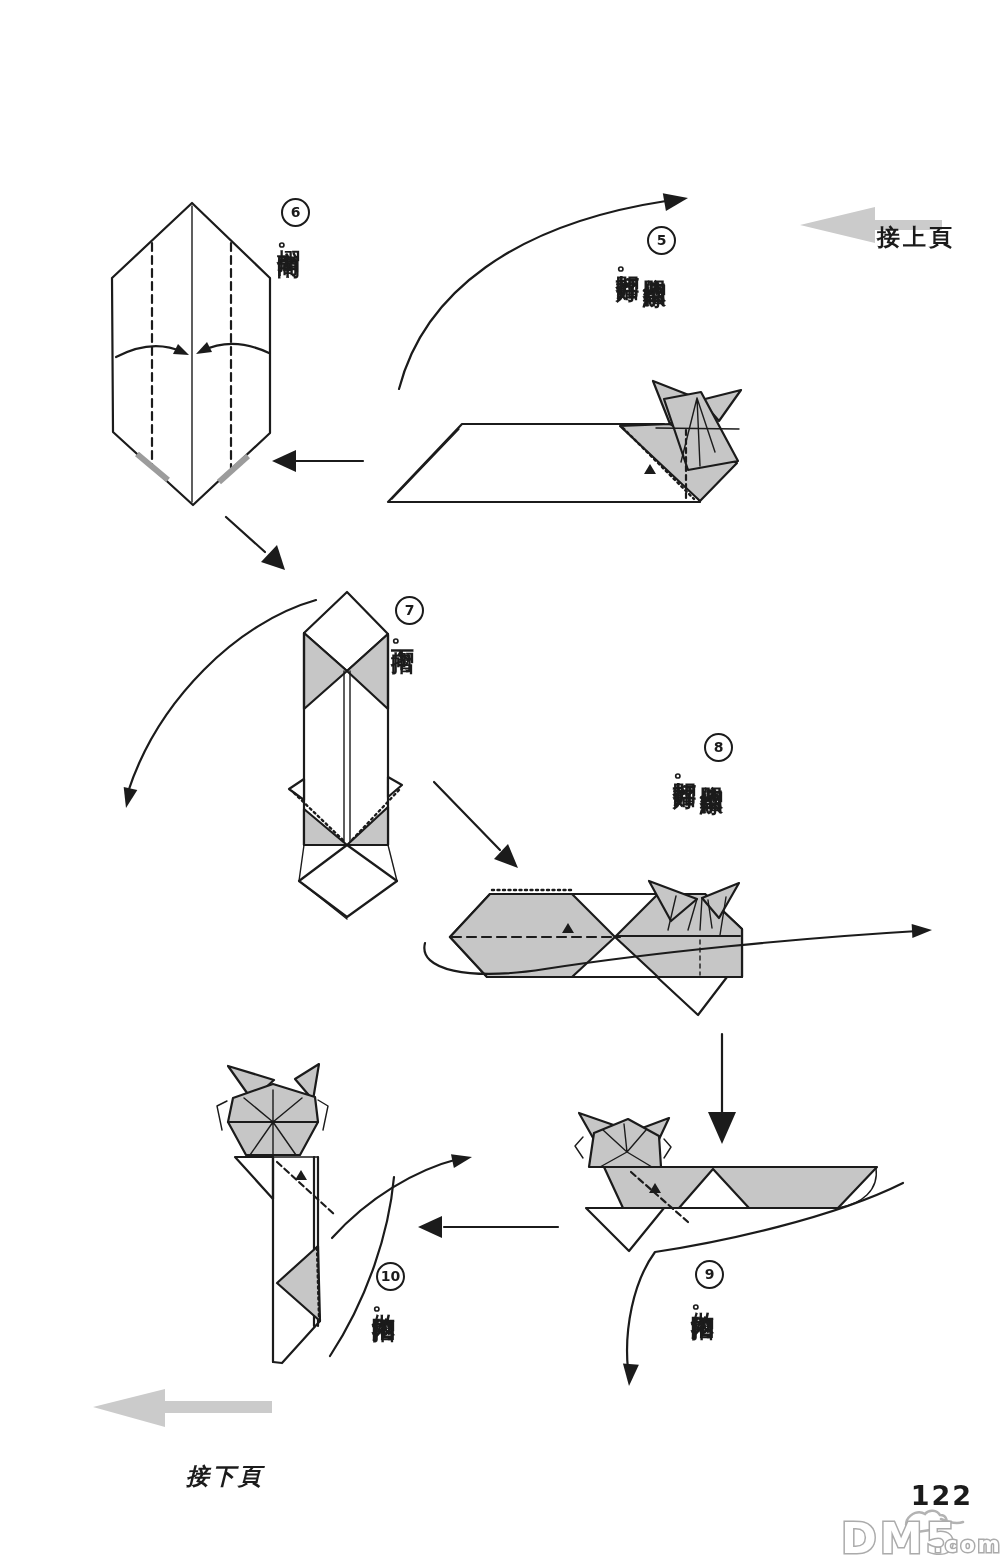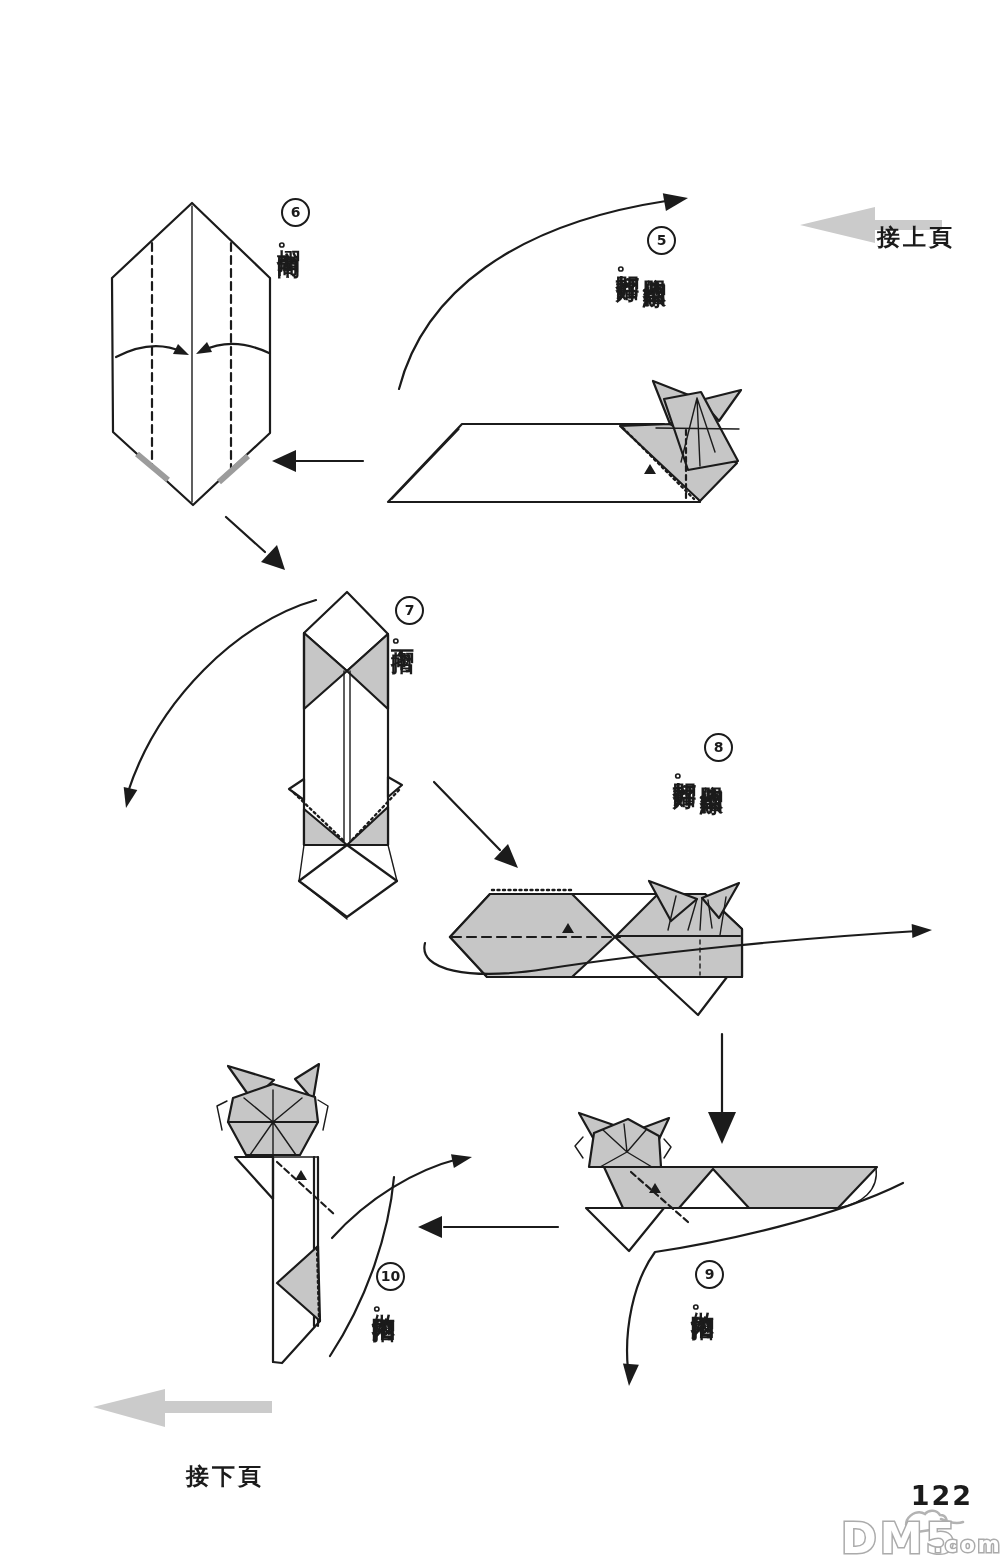--- a/index.html
+++ b/index.html
@@ -184,21 +184,21 @@
 
   <g>
     <path fill="none" stroke="#b3b3b3" stroke-width="2.5" stroke-linecap="round" d="M907,1520 c4,-7 12,-10 18,-6 c4,-5 12,-4 15,1 c7,0 9,8 3,11 m-36,-6 c-3,8 2,12 10,12 l20,-3 M941,1519 q14,6 22,3"></path>
     <text class="wm" x="841" y="1553" font-size="43">DM5</text>
     <text class="wm" x="934" y="1552" font-size="21">.com</text>
   </g>
 </svg>
 
 <div class="hlabel" style="top:186px;right:45px;">接上頁</div>
 
-<div class="hlabel" style="top:1425px;left:186px;">接下頁</div>
+<div class="hlabel" style="top:1425px;left:186px;font-style:italic;">接下頁</div>
 
 <div class="pagenum" style="top:1480px;right:27px;">122</div>
 
 <div class="vtext" style="top:198px;right:690px;">
   <span class="vline"><span class="circled">6</span><span>摺向中間。</span></span>
 </div>
 
 <div class="vtext" style="top:226px;right:324px;">
   <span class="vline"><span class="circled">5</span><span>依凹凸摺線</span></span>
   <span class="vline" style="margin-top:30px;">打開摺好。</span>

